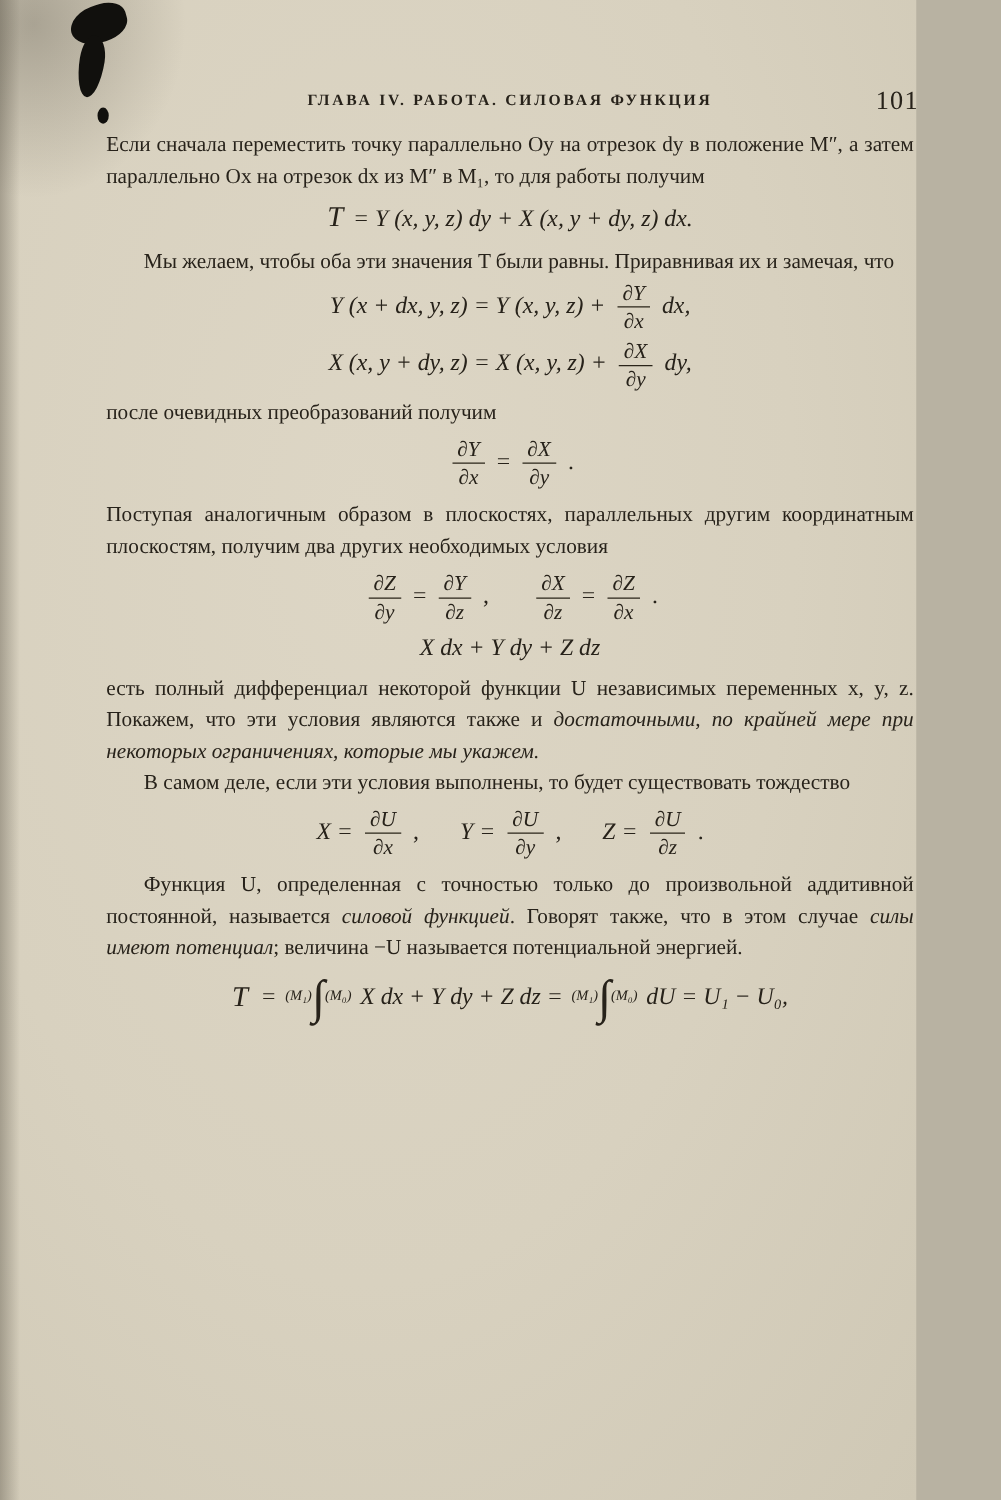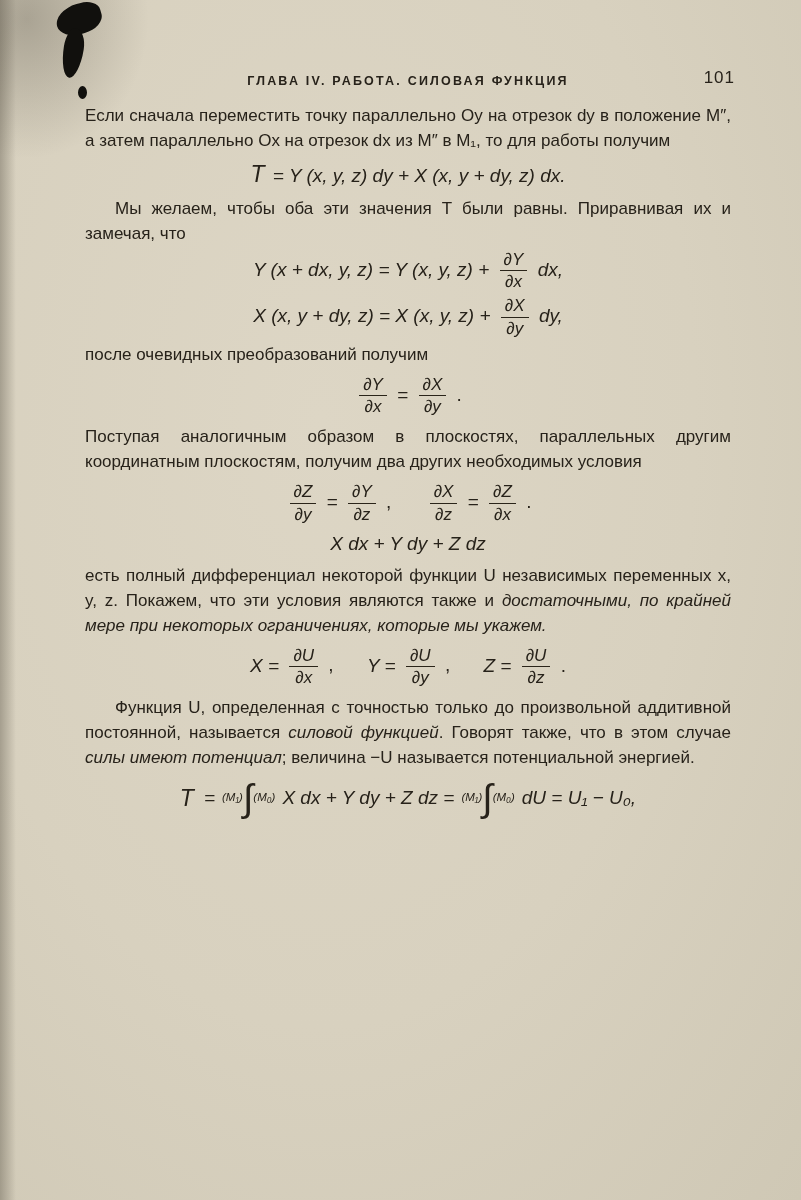--- a/index.html
+++ b/index.html
@@ -1,33 +1,33 @@
 <!DOCTYPE html>
 <html><head>
 <meta charset="utf-8">
 <style>
   html,body{margin:0;padding:0;background:#b8b2a2;}
   .page{
-    position:relative;width:801px;height:1200px;overflow:hidden;
+    position:relative;width:733px;height:1200px;overflow:hidden;
     background:radial-gradient(ellipse at 40% 35%, #ddd6c5 0%, #d8d1bf 55%, #cfc8b5 100%);
     color:#27221a;
-    font-family:Liberation Sans, sans-serif;
+    font-family:Liberation Serif, serif;
   }
   .shade-left{position:absolute;left:0;top:0;width:16px;height:1200px;
     background:linear-gradient(90deg, rgba(70,64,52,0.35), rgba(70,64,52,0));}
   .corner-shade{position:absolute;left:0;top:0;width:150px;height:160px;
     background:radial-gradient(ellipse at 18% 12%, rgba(50,45,35,0.28), rgba(50,45,35,0) 70%);}
   .artifact{position:absolute;background:#11100d;}
   .a1{left:56px;top:4px;width:46px;height:30px;border-radius:58% 42% 50% 50%;transform:rotate(-16deg);}
   .a2{left:63px;top:28px;width:20px;height:50px;border-radius:45% 55% 50% 50% / 40% 40% 60% 60%;transform:rotate(9deg);}
   .a3{left:78px;top:86px;width:9px;height:13px;border-radius:50%;}
 
   .running-head{position:absolute;top:71px;left:85px;width:646px;text-align:center;}
   .chapter-title{font-size:12.5px;font-weight:bold;letter-spacing:2.2px;white-space:nowrap;}
-  .page-number{position:absolute;right:-4px;top:-3px;font-size:17px;letter-spacing:1px;}
+  .page-number{position:absolute;right:-4px;top:-3px;font-size:21px;letter-spacing:1px;}
 
   .text-block{position:absolute;top:103px;left:85px;width:646px;
     font-size:17px;line-height:25px;text-align:justify;}
   .para{margin:0;}
   .indent{text-indent:30px;}
   .ital{font-style:italic;}
 
   .formula{text-align:center;margin:7px 0;font-size:19px;line-height:1.25;text-indent:0;}
   .f-stack{margin:3px 0;}
   .mi{font-style:italic;}
@@ -128,20 +128,21 @@
       <span>.</span>
     </div>
 
 
     <div class="formula mi">X dx + Y dy + Z dz</div>
 
     <p class="para">
       <span>есть полный дифференциал некоторой функции U независимых переменных x, y, z. Покажем, что эти условия являются также и </span><span class="ital">достаточными, по крайней мере при некоторых ограничениях, которые мы укажем.</span>
     </p>
 
+    <p class="para indent">В самом деле, если эти условия выполнены, то будет существовать тождество</p>
 
 
 
     <div class="formula">
       <span class="mi">X =</span>
       <span class="frac">
         <span class="num">∂U</span>
         <span class="den">∂x</span>
       </span>
       <span class="gap">,</span>

